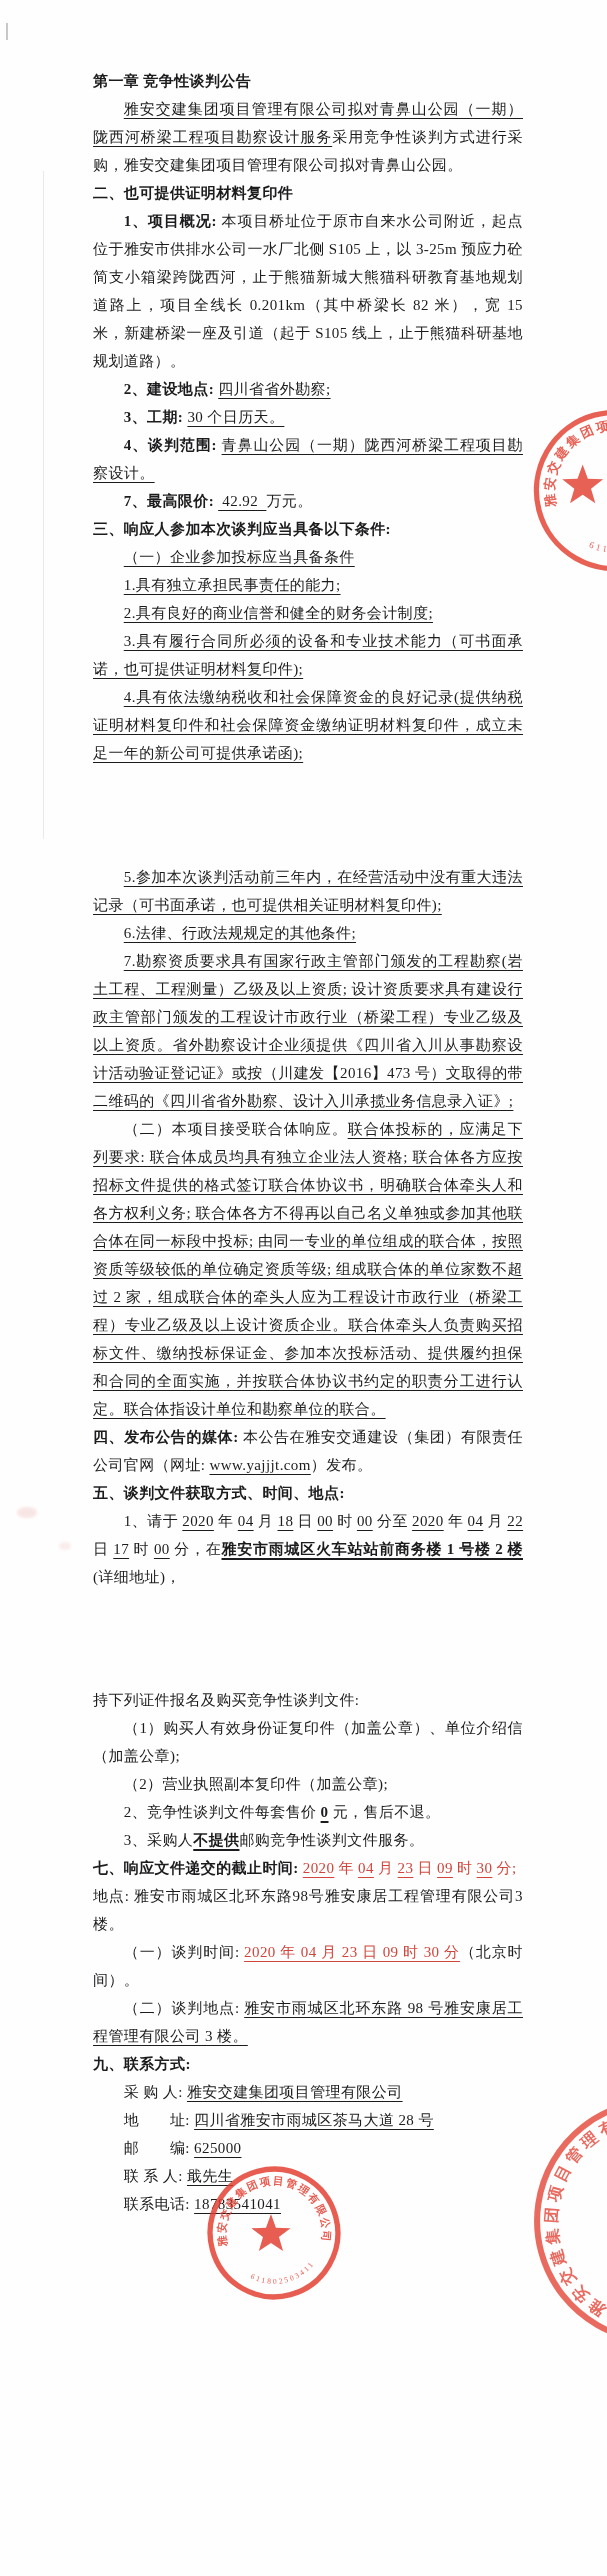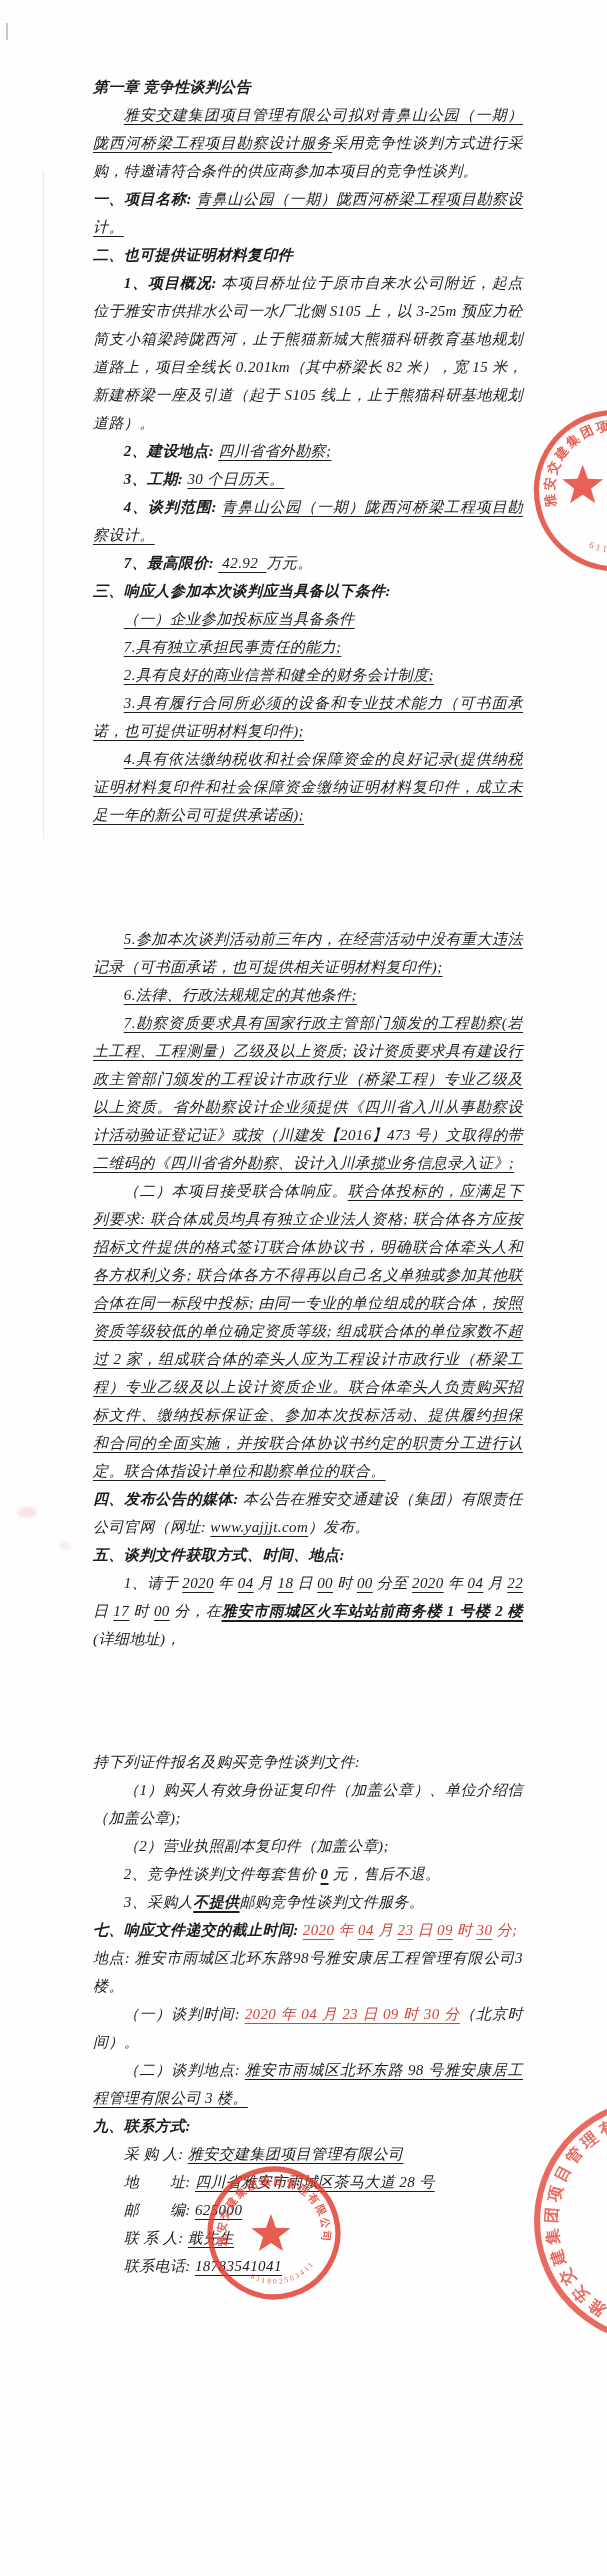--- a/index.html
+++ b/index.html
@@ -7,23 +7,22 @@
     position:relative;
     width:608px;height:2576px;
     margin:0 auto;
     background:#fffefe;
     overflow:hidden;
     font-family:"Liberation Serif","DejaVu Serif",serif;
     color:#1c1c1e;
   }
   #doc-body{
     position:absolute;
-    left:93px;top:73px;
+    left:93px;top:67px;
     width:430px;
-    font-style:italic;
   }
   .title{
     font-size:18px;font-weight:700;
     letter-spacing:2.3px;
     text-align:center;
     line-height:30px;
     margin:0 0 4.6px 0;
   }
   #doc-body p{
     margin:0;padding:0;
@@ -49,31 +48,30 @@
 <div id="page">
 
   <div class="scan-line" style="left:43px;top:171px;width:0.8px;height:668px;opacity:.35;"></div>
   <div class="scan-line" style="left:6px;top:23px;width:2.3px;height:16.7px;opacity:.55;background:#9a9a9a;"></div>
   <div class="smudge" style="left:16.7px;top:1507px;width:20px;height:10.6px;background:#e8b9b4;opacity:.35;"></div>
   <div class="smudge" style="left:59px;top:1542px;width:12px;height:7.6px;background:#e8c4c0;opacity:.3;"></div>
 
   <div id="doc-body">
     <p class="title">第一章 竞争性谈判公告</p>
 
-  <p class="ind"><span class="u">雅安交建集团项目管理有限公司拟对青鼻山公园（一期）陇西河桥梁工程项目勘察设计服务</span><span>采用竞争性谈判方式进行采购，特邀请符合条件的供应商参加本项目的竞争性谈判。</span></p>
-      <p><span class="b">一、项目名称: </span><span class="u">青鼻山公园（一期）陇西河桥梁工程项目勘察设计。</span></p>
+  <p class="ind"><span class="u">雅安交建集团项目管理有限公司拟对青鼻山公园（一期）陇西河桥梁工程项目勘察设计服务</span><span>采用竞争性谈判方式进行采购，雅安交建集团项目管理有限公司拟对青鼻山公园。</span></p>
       <p><span class="b">二、也可提供证明材料复印件</span></p>
       <p class="ind"><span class="b">1、项目概况: </span><span>本项目桥址位于原市自来水公司附近，起点位于雅安市供排水公司一水厂北侧 S105 上，以 3-25m 预应力砼简支小箱梁跨陇西河，止于熊猫新城大熊猫科研教育基地规划道路上，项目全线长 0.201km（其中桥梁长 82 米），宽 15 米，新建桥梁一座及引道（起于 S105 线上，止于熊猫科研基地规划道路）。</span></p>
       <p class="ind"><span class="b">2、建设地点: </span><span class="u">四川省省外勘察;</span></p>
       <p class="ind"><span class="b">3、工期: </span><span class="u">30 个日历天。</span></p>
       <p class="ind"><span class="b">4、谈判范围: </span><span class="u">青鼻山公园（一期）陇西河桥梁工程项目勘察设计。</span></p>
       <p class="ind"><span class="b">7、最高限价: </span><span class="u">&nbsp;42.92&nbsp;&nbsp;</span><span>万元。</span></p>
       <p><span class="b">三、响应人参加本次谈判应当具备以下条件:</span></p>
       <p class="ind"><span class="u">（一）企业参加投标应当具备条件</span></p>
-      <p class="ind"><span class="u">7.具有独立承担民事责任的能力;</span></p>
+      <p class="ind"><span class="u">1.具有独立承担民事责任的能力;</span></p>
       <p class="ind"><span class="u">2.具有良好的商业信誉和健全的财务会计制度;</span></p>
       <p class="ind"><span class="u">3.具有履行合同所必须的设备和专业技术能力（可书面承诺，也可提供证明材料复印件);</span></p>
       <p class="ind"><span class="u">4.具有依法缴纳税收和社会保障资金的良好记录(提供纳税证明材料复印件和社会保障资金缴纳证明材料复印件，成立未足一年的新公司可提供承诺函);</span></p>
       <p class="ind" style="margin-top: 96px;"><span class="u">5.参加本次谈判活动前三年内，在经营活动中没有重大违法记录（可书面承诺，也可提供相关证明材料复印件);</span></p>
       <p class="ind"><span class="u">6.法律、行政法规规定的其他条件;</span></p>
       <p class="ind"><span class="u">7.勘察资质要求具有国家行政主管部门颁发的工程勘察(岩土工程、工程测量）乙级及以上资质; 设计资质要求具有建设行政主管部门颁发的工程设计市政行业（桥梁工程）专业乙级及以上资质。省外勘察设计企业须提供《四川省入川从事勘察设计活动验证登记证》或按（川建发【2016】473 号）文取得的带二维码的《四川省省外勘察、设计入川承揽业务信息录入证》;</span></p>
       <p class="ind"><span>（二）本项目接受联合体响应。</span><span class="u">联合体投标的，应满足下列要求: 联合体成员均具有独立企业法人资格; 联合体各方应按招标文件提供的格式签订联合体协议书，明确联合体牵头人和各方权利义务; 联合体各方不得再以自己名义单独或参加其他联合体在同一标段中投标; 由同一专业的单位组成的联合体，按照资质等级较低的单位确定资质等级; 组成联合体的单位家数不超过 2 家，组成联合体的牵头人应为工程设计市政行业（桥梁工程）专业乙级及以上设计资质企业。联合体牵头人负责购买招标文件、缴纳投标保证金、参加本次投标活动、提供履约担保和合同的全面实施，并按联合体协议书约定的职责分工进行认定。联合体指设计单位和勘察单位的联合。</span></p>
       <p><span class="b">四、发布公告的媒体: </span><span>本公告在雅安交通建设（集团）有限责任公司官网（网址: </span><span class="u">www.yajjjt.com</span><span>）发布。</span></p>
       <p><span class="b">五、谈判文件获取方式、时间、地点:</span></p>
       <p class="ind"><span>1、请于 </span><span class="u">2020</span><span> 年 </span><span class="u">04</span><span> 月 </span><span class="u">18</span><span> 日 </span><span class="u">00</span><span> 时 </span><span class="u">00</span><span> 分至 </span><span class="u">2020</span><span> 年 </span><span class="u">04</span><span> 月 </span><span class="u">22</span><span> 日 </span><span class="u">17</span><span> 时 </span><span class="u">00</span><span> 分，在</span><span class="bu">雅安市雨城区火车站站前商务楼 1 号楼 2 楼</span><span>(详细地址)，</span></p>

